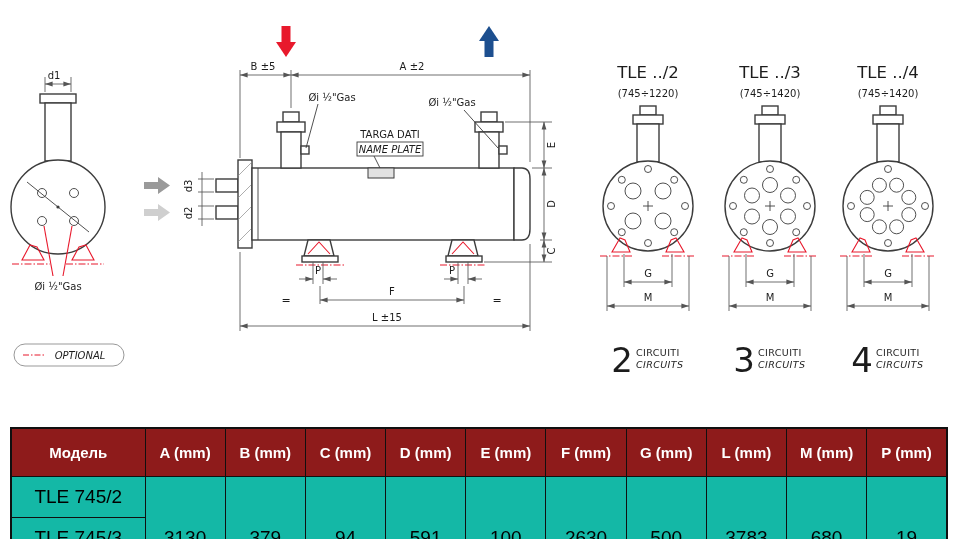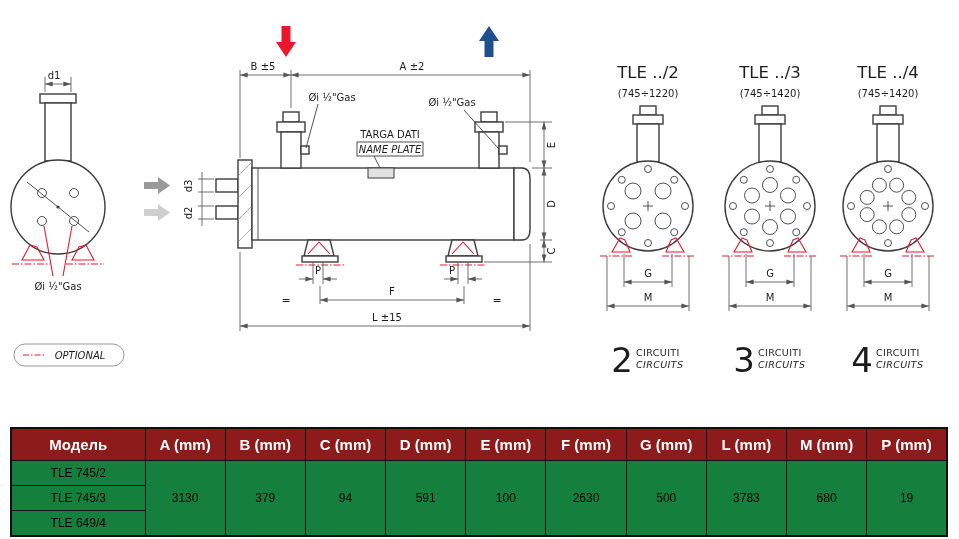--- a/index.html
+++ b/index.html
@@ -11,22 +11,22 @@
   .dim{stroke:#555;stroke-width:0.85;fill:none;}
   .redl{stroke:var(--red,#e8192c);stroke-width:1.1;fill:none;}
   .hatch{stroke:#8a8a8a;stroke-width:0.7;}
   .t9{font-size:9.5px;letter-spacing:0.4px;}
   .t10{font-size:10px;}
   .t11{font-size:11px;}
   .t16{font-size:16.5px;}
   .t34{font-size:34px;}
   .it{font-style:italic;}
   .dim-table{position:absolute;left:10px;top:427px;width:938px;border-collapse:collapse;table-layout:fixed;border:2px solid #101010;}
-  .dim-table th{background:var(--table_header_bg,#8e1b1b);color:#fff;font-size:15px;font-weight:bold;height:31px;border:1px solid #101010;padding:0;}
-  .dim-table td{font-size:12px;color:#000;text-align:center;height:24px;border:1px solid #101010;background:#15803d;padding:0;vertical-align:middle;}
+  .dim-table th{background:var(--table_header_bg,#8e1b1b);color:#fff;font-size:15px;font-weight:bold;height:31px;border:1px solid #101010;padding:8px;}
+  .dim-table td{font-size:19px;color:#000;text-align:center;height:24px;border:1px solid #101010;background:#14b8a6;padding:8px;vertical-align:middle;}
 </style>
 </head>
 <body>
 
 <div class="page">
 
 <svg class="drawing" width="959" height="420" viewBox="0 0 959 420">
   <defs>
     <marker id="arw" viewBox="0 0 8 6" refX="7.6" refY="3" markerWidth="8" markerHeight="6" markerUnits="userSpaceOnUse" orient="auto-start-reverse">
       <path d="M0,0.6 L8,3 L0,5.4 Z" fill="#555"></path>

